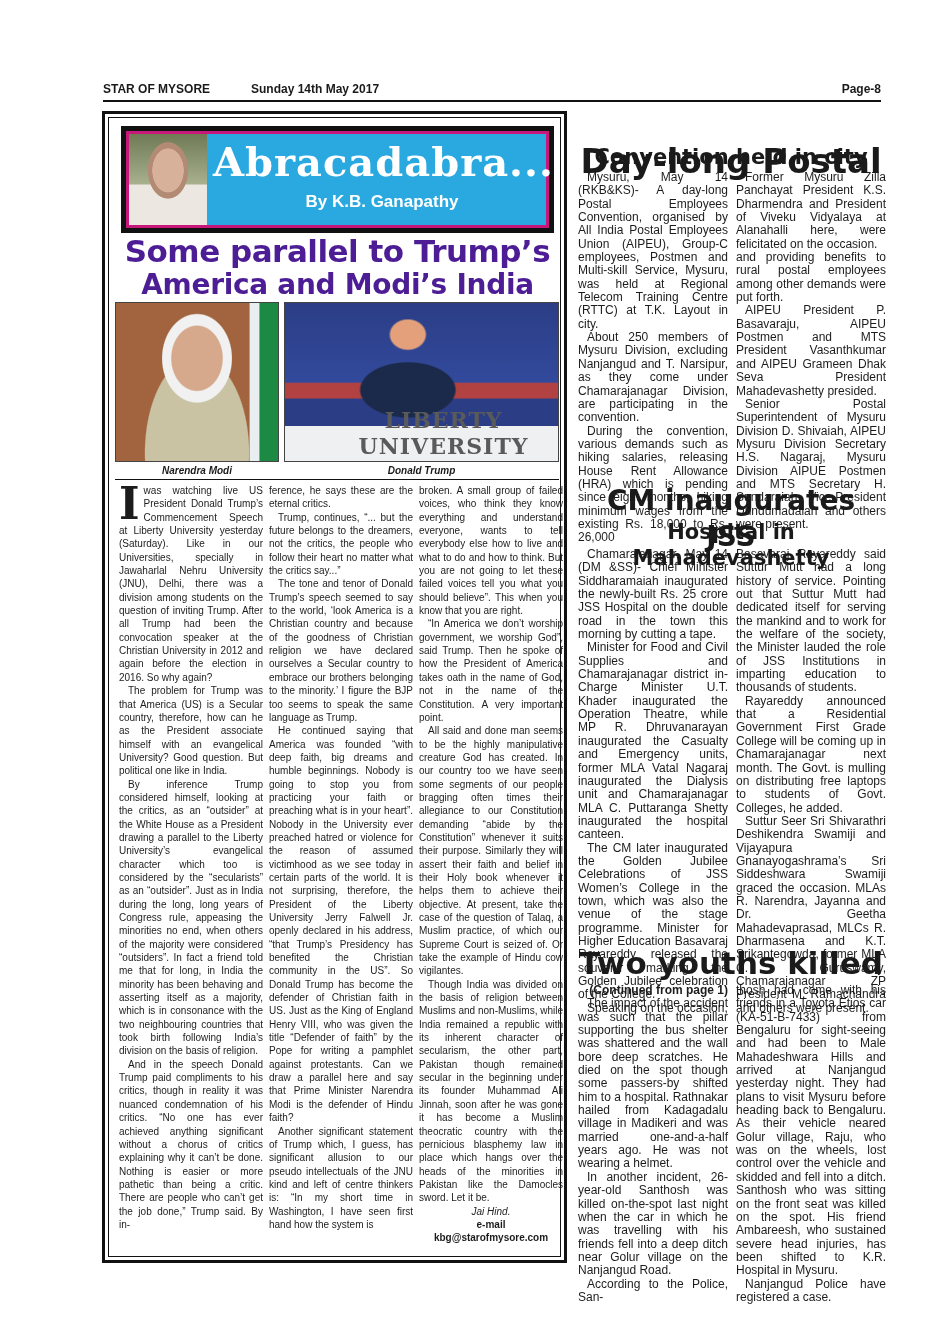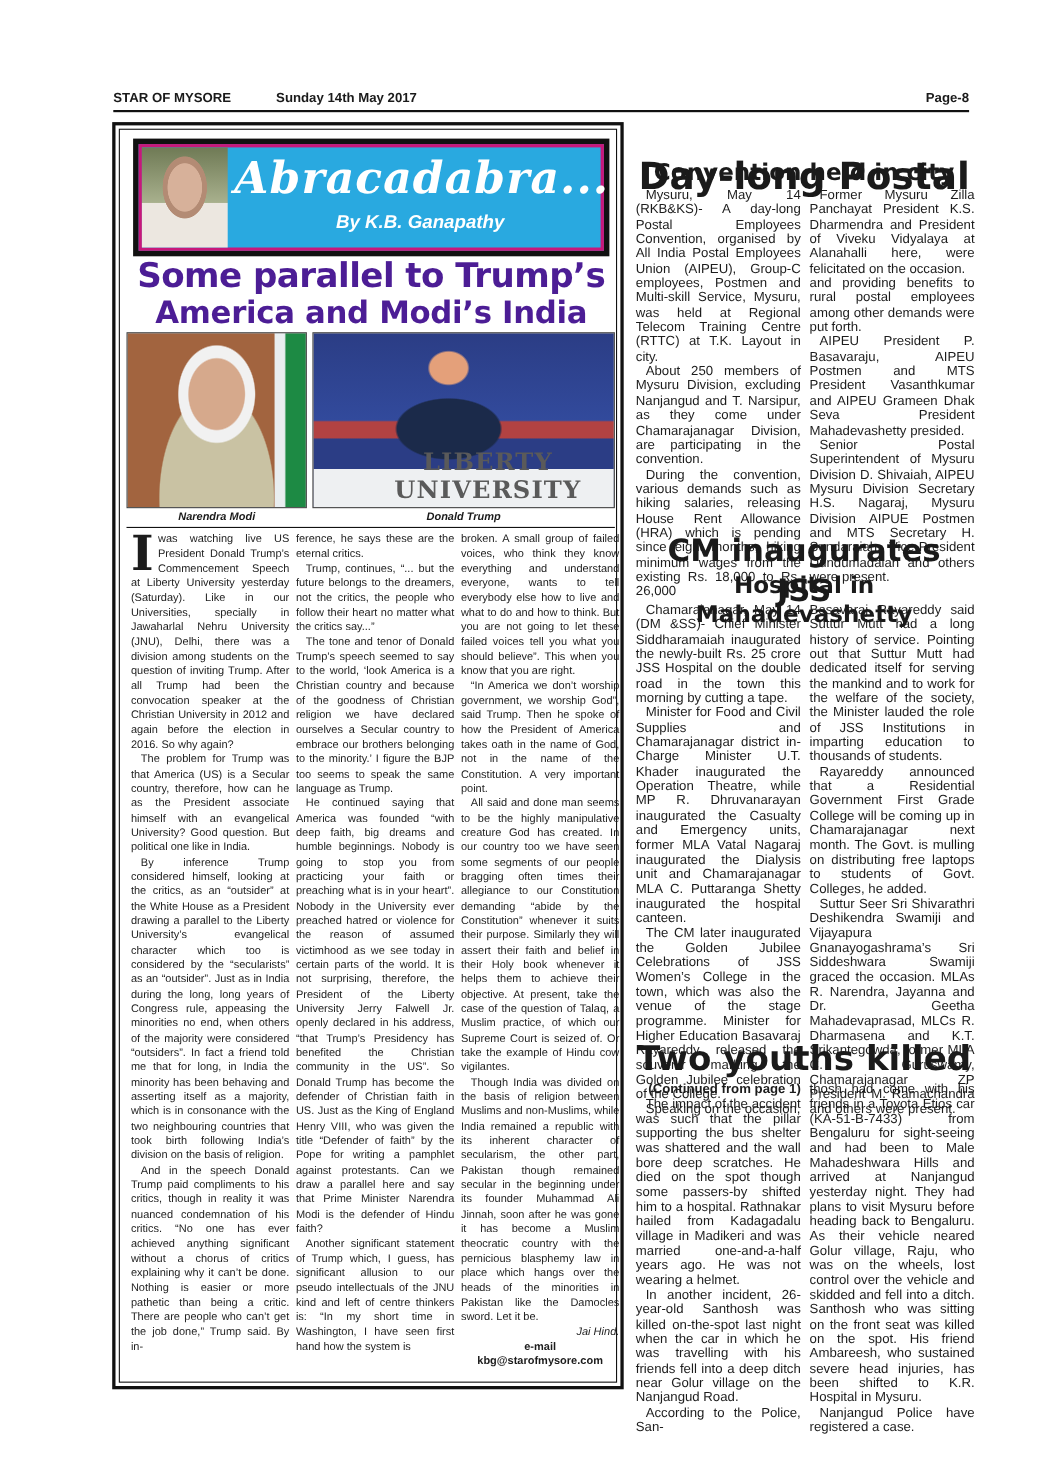--- a/index.html
+++ b/index.html
@@ -11,21 +11,21 @@
   .masthead .paper { position: absolute; left: 0; top: 0; font-size: 12px; font-weight: bold; }
   .masthead .date { position: absolute; left: 148px; top: 0; font-size: 12px; font-weight: bold; }
   .masthead .page { position: absolute; right: 0; top: 0; font-size: 12px; font-weight: bold; }
   .masthead-rule { position: absolute; left: 103px; top: 100px; width: 778px; height: 2px; background: #111; }
 
   
   .box-outer { position: absolute; left: 102px; top: 111px; width: 465px; height: 1152px; border: 3px solid #111; }
   .box-inner { position: absolute; left: 3px; top: 3px; right: 3px; bottom: 3px; border: 1px solid #111; }
 
   .banner { position: absolute; left: 12px; top: 8px; width: 433px; height: 107px; background: #111; padding: 5px; }
-  .banner-inner { position: relative; width: 100%; height: 100%; border: 3px solid #c8177a; background: #29a9e0; font-style: italic; }
+  .banner-inner { position: relative; width: 100%; height: 100%; border: 3px solid #c8177a; background: #29a9e0; }
   .author-photo { position: absolute; left: 0; top: 0; width: 78px; height: 91px; 
       background: radial-gradient(ellipse at 50% 40%, #d7b19a 0 28%, #b38b74 29% 36%, transparent 37%),
                   linear-gradient(#6f7a55, #a8b08d 55%, #ece7e0 56%); }
   .banner-title { position: absolute; left: 84px; top: 4px; width: 338px; text-align: center; color: #fff;
       font-family: "DejaVu Serif", serif; font-weight: bold; font-size: 40px; letter-spacing: 1px; line-height: 48px; }
   .banner-byline { position: absolute; left: 84px; top: 58px; width: 338px; text-align: center; color: #fff; font-weight: bold; font-size: 17px; }
 
   .headline-red { position: absolute; left: 4px; width: 449px; text-align: center; color: #4c1d95; font-family: "DejaVu Sans", sans-serif; font-weight: bold; }
   .hr1 { top: 115px; font-size: 31px; letter-spacing: -0.5px; }
   .hr2 { top: 150px; font-size: 28px; letter-spacing: -0.3px; }
@@ -49,21 +49,21 @@
   .caption-rule { position: absolute; left: 6px; top: 361px; width: 444px; height: 1px; background: #111; }
 
   .col { position: absolute; top: 366px; width: 144px; font-size: 10px; line-height: 13.35px; text-align: justify; color: #1c1c1c; hyphens: manual; }
   .col p { text-indent: 9px; }
   .col p.noindent { text-indent: 0; }
   .c1 { left: 10px; }
   .c2 { left: 160px; }
   .c3 { left: 310px; }
   .dropcap { float: left; font-family: "DejaVu Serif", serif; font-size: 44px; line-height: 38px; margin: 1px 4px 0 0; font-weight: bold; }
   .sig { text-align: center; text-indent: 0 !important; }
-  .sig-italic { font-style: italic; text-align: right; }
+  .sig-italic { font-style: italic; }
   .sig-bold { font-weight: bold; }
 
   
   .rh { position: absolute; left: 578px; width: 306px; text-align: center; font-weight: bold; color: #1a1a1a; font-family: "DejaVu Sans", sans-serif; }
   .rbody { position: absolute; width: 150px; font-size: 12px; line-height: 13.35px; text-align: justify; color: #1c1c1c; }
   .rbody p { text-indent: 9px; }
   .rbody p.center-bold { text-indent: 0; text-align: right; font-weight: bold; }
   .rl { left: 578px; }
   .rr { left: 736px; }
 </style>

